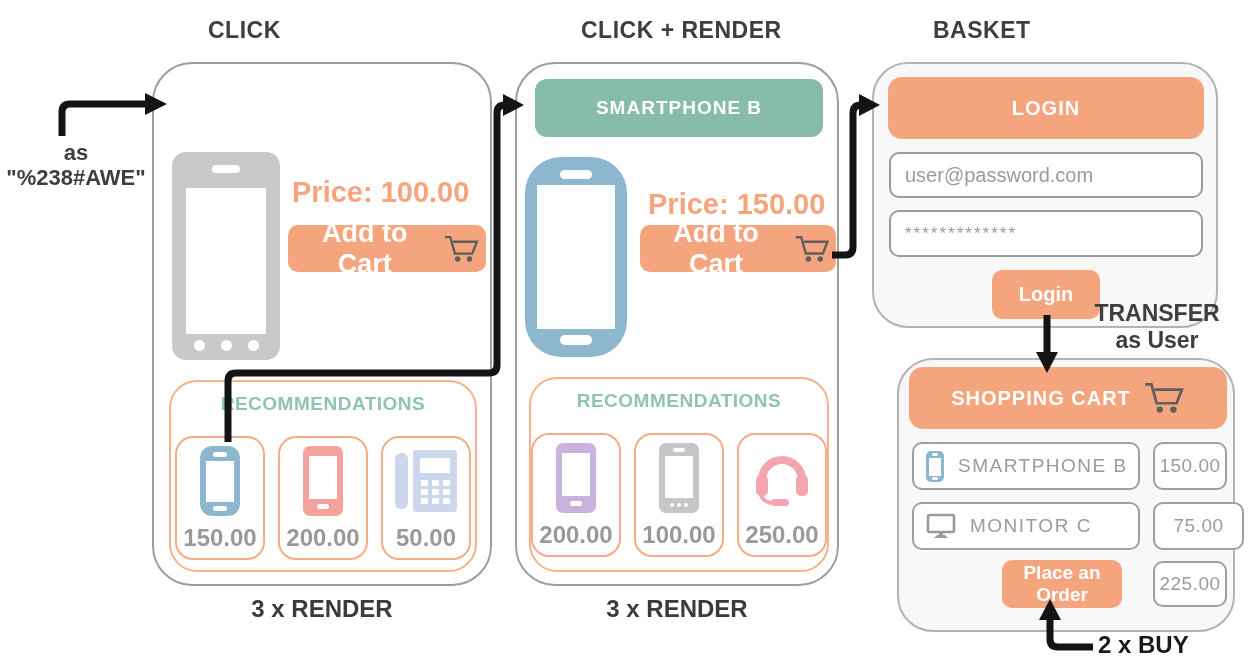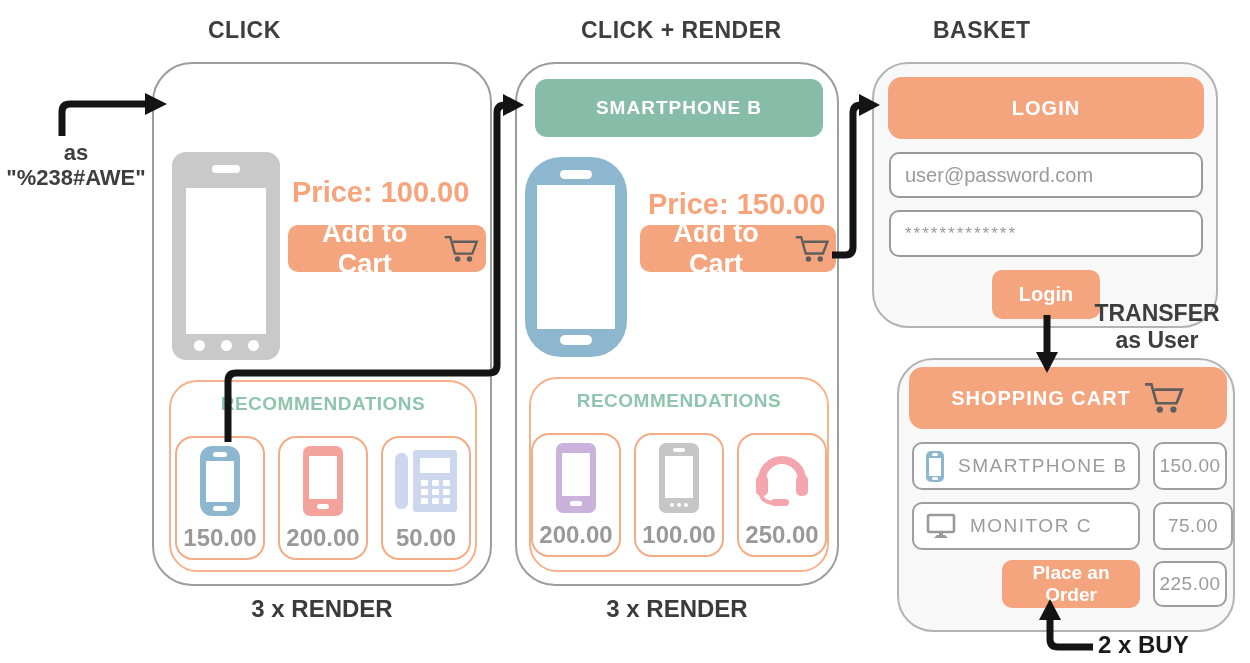--- a/index.html
+++ b/index.html
@@ -243,23 +243,23 @@
     <div class="abs price-box" style="left:254px;top:82px;width:74px;height:48px;">150.00</div>
 
     <div class="abs cart-row" style="left:13px;top:142px;width:228px;height:48px;">
       <svg width="30" height="26" viewBox="0 0 30 26" style="flex:0 0 auto;">
         <rect x="2" y="2" width="26" height="17" rx="1.5" fill="#fff" stroke="#9a9a9a" stroke-width="2.6"></rect>
         <rect x="13" y="19" width="4" height="4" fill="#9a9a9a"></rect>
         <path d="M8 25 H22 L19 22 H11 Z" fill="#9a9a9a"></path>
       </svg>
       <span>MONITOR C</span>
     </div>
-    <div class="abs price-box" style="left:254px;top:142px;width:80px;height:48px;">75.00</div>
-
-    <button class="abs btn-orange" style="left:103px;top:200px;width:138px;height:48px;font-size:19px;">Place an Order</button>
+    <div class="abs price-box" style="left:254px;top:142px;width:91px;height:48px;">75.00</div>
+
+    <button class="abs btn-orange" style="left:103px;top:200px;width:120px;height:48px;font-size:19px;">Place an Order</button>
     <div class="abs price-box" style="left:254px;top:201px;width:74px;height:46px;">225.00</div>
   </div>
 
   <div class="abs buy-label" style="left:1098px;top:631px;">2 x BUY</div>
 
   <svg class="overlay" width="1250" height="663" viewBox="0 0 1250 663">
     <g stroke="#141414" stroke-width="7" fill="none">
       <path d="M62,136 L62,112 Q62,104 70,104 L147,104"></path>
       <path d="M228,442 L228,381 Q228,373 236,373 L489,373 Q497,373 497,365 L497,113 Q497,105 505,105"></path>
       <path d="M832,255 L845,255 Q853,255 853,247 L853,113 Q853,105 861,105"></path>

